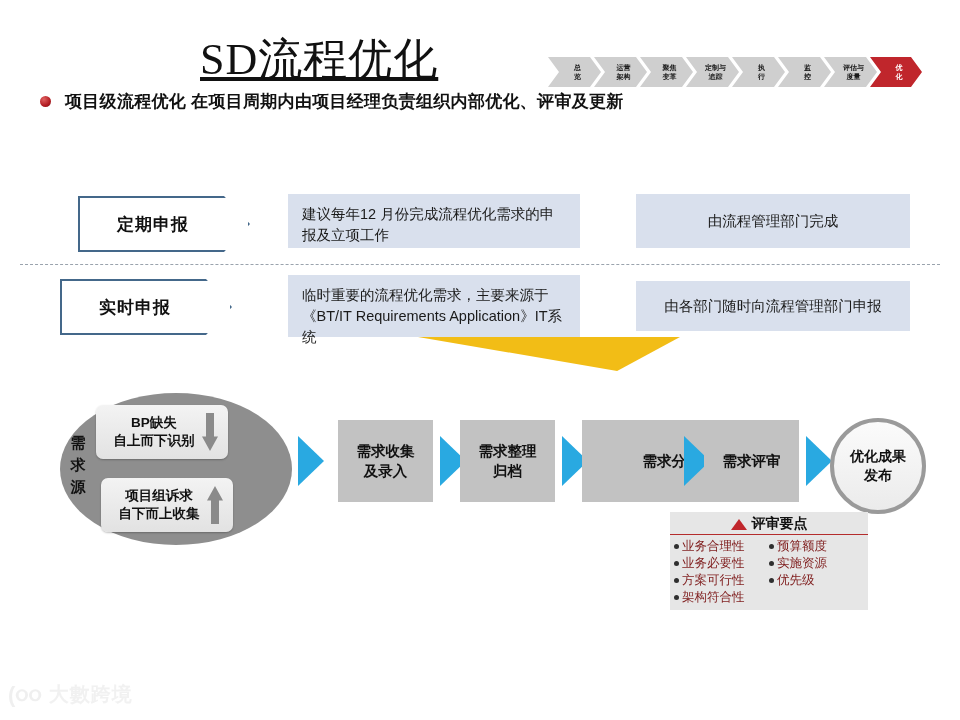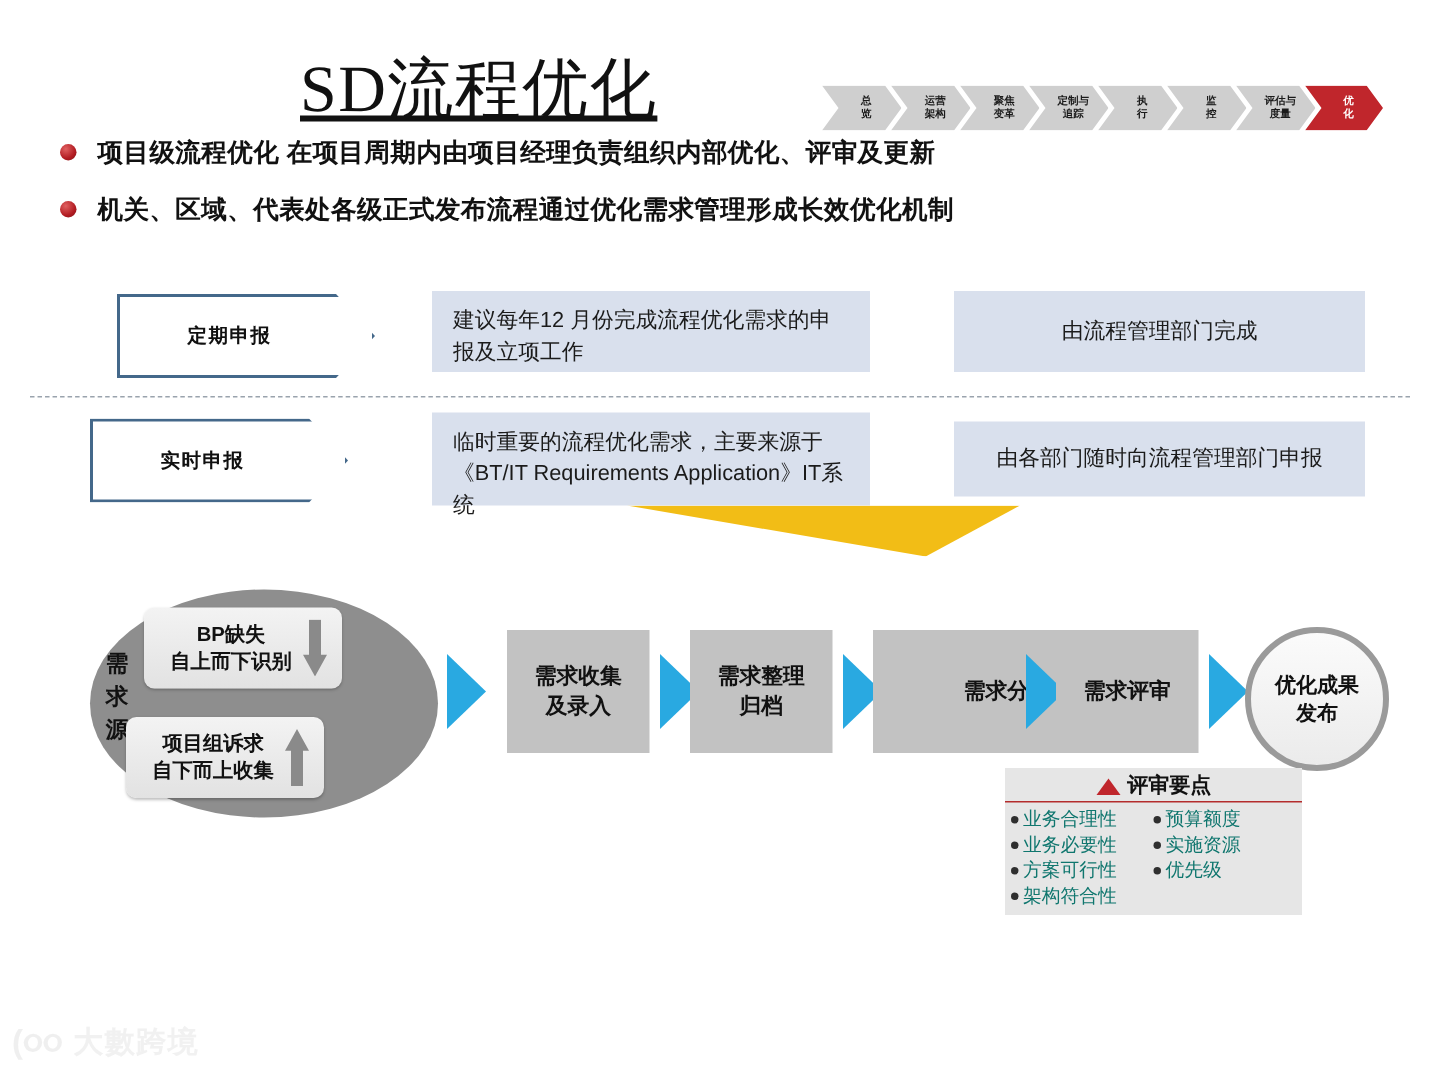--- a/index.html
+++ b/index.html
@@ -102,21 +102,21 @@
     border: 2px solid #44688a;
     box-sizing: border-box;
     clip-path: polygon(0 0, calc(100% - 26px) 0, 100% 50%, calc(100% - 26px) 100%, 0 100%);
     display: flex;
     align-items: center;
     justify-content: center;
     padding-right: 22px;
     box-sizing: border-box;
   }
   .pent-label {
-    font-size: 13px;
+    font-size: 17px;
     font-weight: bold;
     color: #101010;
     letter-spacing: 1px;
   }
   .infobox {
     position: absolute;
     background: #d9e0ed;
     box-sizing: border-box;
     padding: 10px 14px;
     font-size: 14.5px;
@@ -278,21 +278,21 @@
     color: #111111;
   }
   .review-cols {
     display: flex;
     padding: 3px 4px 0 4px;
   }
   .review-col { width: 50%; }
   .review-item {
     font-size: 12.5px;
     line-height: 17px;
-    color: #0f766e;
+    color: #7f1d1d;
     white-space: nowrap;
     display: flex;
     align-items: center;
   }
   .rdot {
     width: 5px; height: 5px; border-radius: 50%;
     background: #2f2f2f; margin-right: 3px; flex: 0 0 auto;
   }
 
   
@@ -355,24 +355,20 @@
     </div>
     <div class="chev last">
       <span>优</span>
       <span>化</span>
     </div>
   </div>
 
   <div class="bullet-row" style="top:90px;">
     <div class="bullet-dot"></div>
     <div class="bullet-text">项目级流程优化 在项目周期内由项目经理负责组织内部优化、评审及更新</div>
-  </div>
-  <div class="bullet-row" style="top:128px;">
-    <div class="bullet-dot"></div>
-    <div class="bullet-text">机关、区域、代表处各级正式发布流程通过优化需求管理形成长效优化机制</div>
   </div>
 
   <div class="pent" style="left:78px; top:196px;">
     <div class="pent-label">定期申报</div>
   </div>
   <div class="infobox" style="left:288px; top:194px; width:292px; height:54px;">建议每年12 月份完成流程优化需求的申报及立项工作</div>
   <div class="infobox center" style="left:636px; top:194px; width:274px; height:54px;">由流程管理部门完成</div>
 
   <div class="dashed-sep" style="top:264px;"></div>
 
@@ -392,21 +388,21 @@
   </div>
 
   <div class="src-card" style="left:96px; top:405px;">
     <div class="src-card-text">
       <span>BP缺失</span>
       <span>自上而下识别</span>
     </div>
     <div class="vert-arrow down" style="right:10px; top:8px;"></div>
   </div>
 
-  <div class="src-card" style="left:84px; top:478px;">
+  <div class="src-card" style="left:101px; top:478px;">
     <div class="src-card-text">
       <span>项目组诉求</span>
       <span>自下而上收集</span>
     </div>
     <div class="vert-arrow up" style="right:10px; top:8px;"></div>
   </div>
 
   <div class="cyan-arrow" style="left:298px; top:436px;"></div>
 
   <div class="flowbox" style="left:338px; top:420px;">

